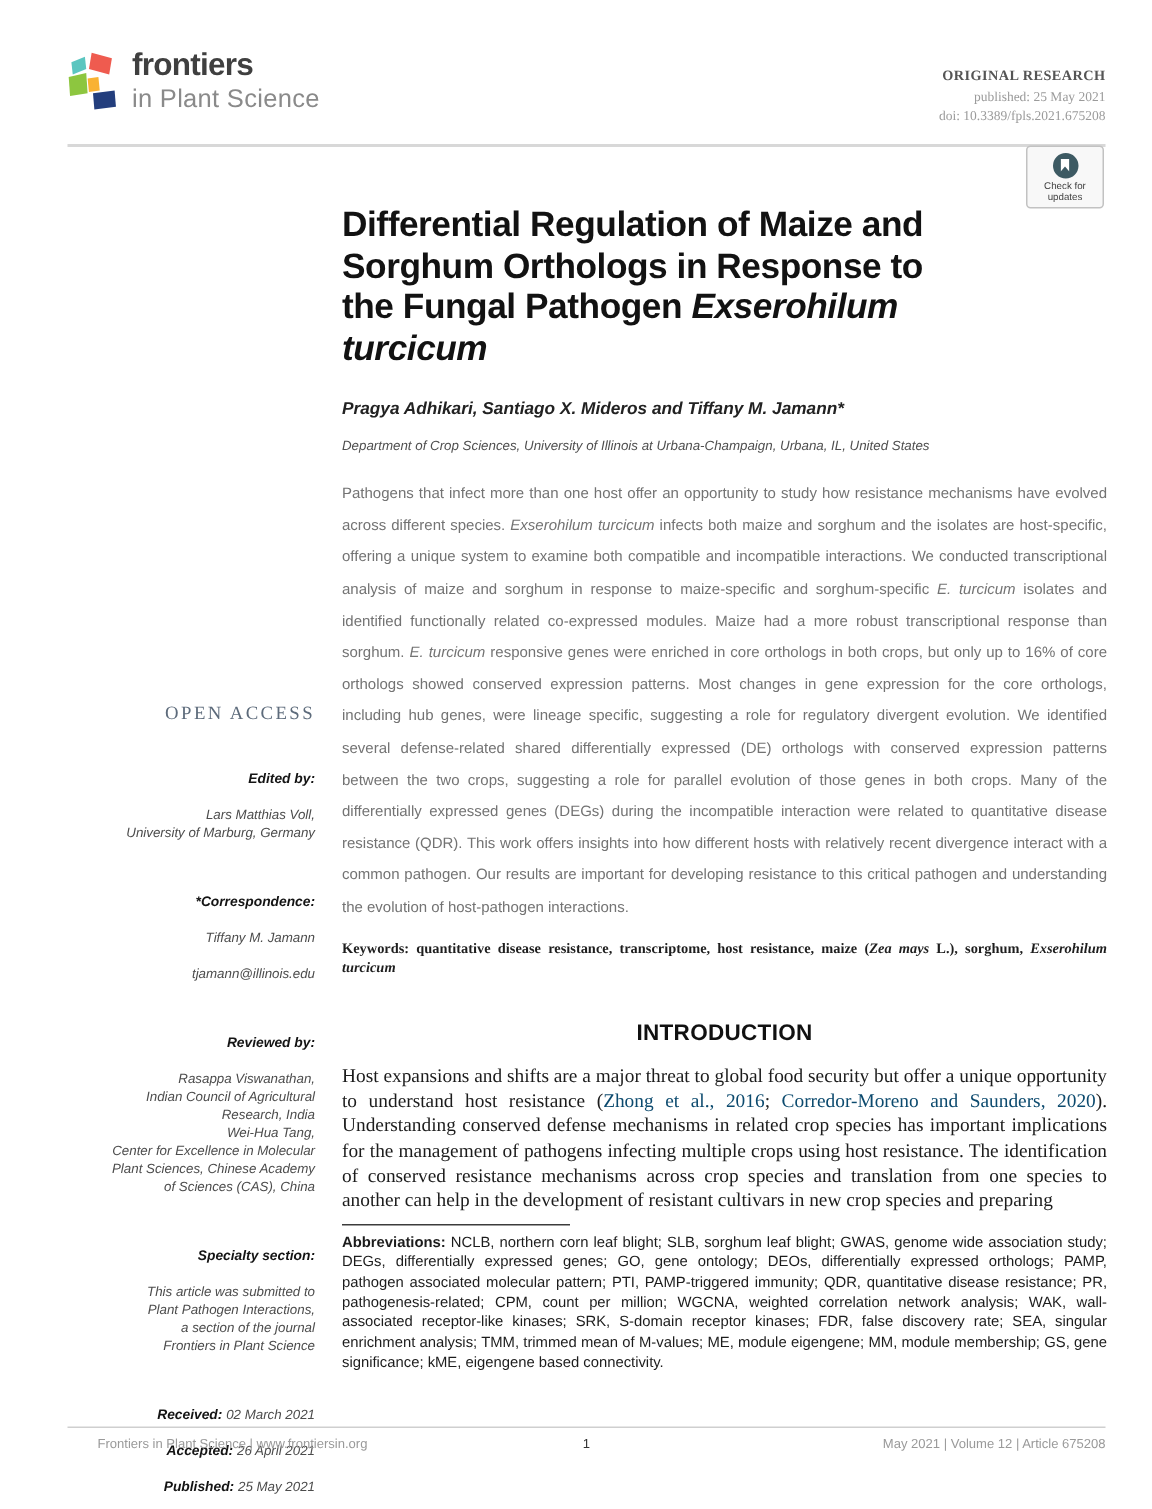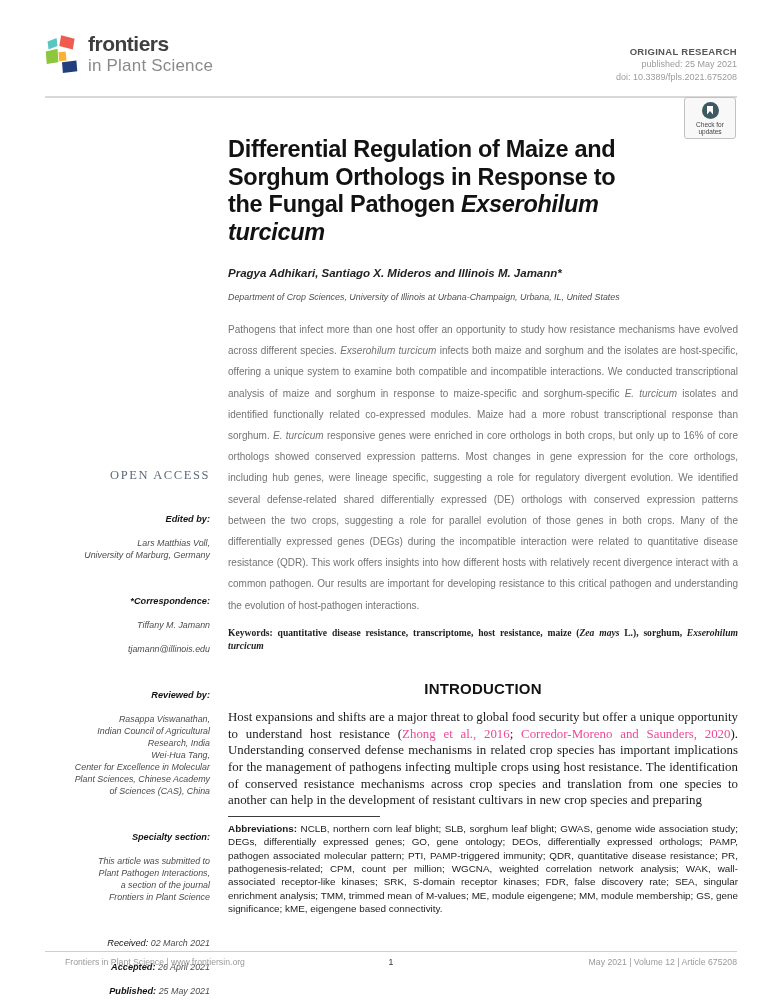--- a/index.html
+++ b/index.html
@@ -4,21 +4,21 @@
 <style>
   html,body{margin:0;padding:0;background:#fff;}
   body{width:768px;height:1006px;position:relative;overflow:hidden;
        font-family:"Liberation Sans",sans-serif;-webkit-font-smoothing:antialiased;}
 
   
   #logo{position:absolute;left:44px;top:32px;display:flex;align-items:flex-start;}
   #logo svg{width:36px;height:46px;margin-right:8px;}
   .logo-l1{font-size:21px;font-weight:bold;color:#3f3f3f;letter-spacing:-0.5px;line-height:23px;}
   .logo-l2{font-size:17px;color:#8a8a8a;line-height:21px;letter-spacing:0.2px;}
-  #header-meta{position:absolute;right:31px;top:45px;text-align:right;}
+  #header-meta{position:absolute;right:31px;top:45px;text-align:right;font-family:Liberation Serif, serif;}
   .ht1{font-size:9.5px;font-weight:bold;color:#555;letter-spacing:0.3px;line-height:13px;}
   .ht2{font-size:9px;color:#9b9b9b;line-height:12.5px;}
   #header-rule{position:absolute;left:45px;right:31px;top:96px;height:2px;background:#d8d8d8;}
 
   #check-badge{position:absolute;left:684px;top:97px;width:50px;height:40px;
       border:1px solid #c2c2c2;border-radius:3px;background:#f8f8f8;
       display:flex;flex-direction:column;align-items:center;justify-content:center;gap:2px;cursor:pointer;}
   .cm-circle{width:17px;height:17px;border-radius:50%;background:#3d5a63;
       display:flex;align-items:center;justify-content:center;}
   .cm-flag{width:6px;height:9px;background:#fff;clip-path:polygon(0 0,100% 0,100% 100%,50% 62%,0 100%);}
@@ -43,21 +43,21 @@
   .affil{margin-top:13px;font-size:8.9px;font-style:italic;color:#4f4f4f;}
   .abstract{margin-top:17px;font-size:10px;line-height:21.2px;text-align:justify;color:#737373;margin-bottom:0;}
   .keywords{margin-top:10px;font-size:9.6px;line-height:13.5px;font-weight:bold;
       text-align:justify;color:#1e1e1e;font-family:Liberation Serif, serif;}
   .intro-h{margin-top:27px;font-size:15px;font-weight:bold;color:#111;letter-spacing:0.2px;text-align:center;}
   .intro-p{margin-top:12px;font-family:"Liberation Serif",serif;font-size:12.9px;
       line-height:16.7px;text-align:justify;color:#1c1c1c;}
   .fn-rule{margin-top:7px;width:152px;height:1px;background:#3c3c3c;}
   .abbrev{margin-top:5px;font-family:Liberation Sans, sans-serif;font-size:9.9px;
       line-height:13.3px;text-align:justify;color:#1c1c1c;}
-  .cite{color:#ec4899;}
+  .cite{color:#0c4a6e;}
 
   
   #footer-rule{position:absolute;left:45px;right:31px;top:951px;height:1px;background:#cfcfcf;}
   #footer{position:absolute;left:45px;right:31px;top:957px;font-size:8.7px;color:#9a9a9a;}
   #footer .f-left{position:absolute;left:0;padding-left:20px;}
   #footer .f-page{position:absolute;left:50%;transform:translateX(-50%);color:#333;}
   #footer .f-right{position:absolute;right:0;}
 </style>
 </head>
 <body>
@@ -120,33 +120,33 @@
 
   <div class="sb-block">
     <div class="sb-label">Specialty section:</div>
     <div class="sb-line">This article was submitted to
 Plant Pathogen Interactions,
 a section of the journal
 Frontiers in Plant Science</div>
   </div>
 
   <div class="sb-block sb-dates">
-    <div class="sb-line"><span class="sb-label" style="font-weight: normal;">Received: </span><span>02 March 2021</span></div>
+    <div class="sb-line"><span class="sb-label" style="font-weight: bold;">Received: </span><span>02 March 2021</span></div>
     <div class="sb-line"><span class="sb-label" style="font-weight: bold;">Accepted: </span><span>26 April 2021</span></div>
     <div class="sb-line"><span class="sb-label" style="font-weight: bold;">Published: </span><span>25 May 2021</span></div>
   </div>
 
 </div>
 
 <div id="main">
   <h1 class="title"><span>Differential Regulation of Maize and
 Sorghum Orthologs in Response to
 the Fungal Pathogen </span><span style="font-style: italic;">Exserohilum
 turcicum</span></h1>
-  <div class="authors">Pragya Adhikari, Santiago X. Mideros and Illinois M. Jamann*</div>
+  <div class="authors">Pragya Adhikari, Santiago X. Mideros and Tiffany M. Jamann*</div>
   <div class="affil">Department of Crop Sciences, University of Illinois at Urbana-Champaign, Urbana, IL, United States</div>
   <p class="abstract"><span>Pathogens that infect more than one host offer an opportunity to study how resistance mechanisms have evolved across different species. </span><span style="font-style: italic;">Exserohilum turcicum</span><span> infects both maize and sorghum and the isolates are host-specific, offering a unique system to examine both compatible and incompatible interactions. We conducted transcriptional analysis of maize and sorghum in response to maize-specific and sorghum-specific </span><span style="font-style: italic;">E. turcicum</span><span> isolates and identified functionally related co-expressed modules. Maize had a more robust transcriptional response than sorghum. </span><span style="font-style: italic;">E. turcicum</span><span> responsive genes were enriched in core orthologs in both crops, but only up to 16% of core orthologs showed conserved expression patterns. Most changes in gene expression for the core orthologs, including hub genes, were lineage specific, suggesting a role for regulatory divergent evolution. We identified several defense-related shared differentially expressed (DE) orthologs with conserved expression patterns between the two crops, suggesting a role for parallel evolution of those genes in both crops. Many of the differentially expressed genes (DEGs) during the incompatible interaction were related to quantitative disease resistance (QDR). This work offers insights into how different hosts with relatively recent divergence interact with a common pathogen. Our results are important for developing resistance to this critical pathogen and understanding the evolution of host-pathogen interactions.</span></p>
   <div class="keywords"><span>Keywords: quantitative disease resistance, transcriptome, host resistance, maize (</span><span style="font-style: italic;">Zea mays</span><span> L.), sorghum, </span><span style="font-style: italic;">Exserohilum turcicum</span></div>
   <div class="intro-h">INTRODUCTION</div>
   <div class="intro-p"><span>Host expansions and shifts are a major threat to global food security but offer a unique opportunity to understand host resistance (</span><span class="cite">Zhong et al., 2016</span><span>; </span><span class="cite">Corredor-Moreno and Saunders, 2020</span><span>). Understanding conserved defense mechanisms in related crop species has important implications for the management of pathogens infecting multiple crops using host resistance. The identification of conserved resistance mechanisms across crop species and translation from one species to another can help in the development of resistant cultivars in new crop species and preparing</span></div>
   <div class="fn-rule"></div>
   <div class="abbrev"><span style="font-weight: bold;">Abbreviations: </span><span>NCLB, northern corn leaf blight; SLB, sorghum leaf blight; GWAS, genome wide association study; DEGs, differentially expressed genes; GO, gene ontology; DEOs, differentially expressed orthologs; PAMP, pathogen associated molecular pattern; PTI, PAMP-triggered immunity; QDR, quantitative disease resistance; PR, pathogenesis-related; CPM, count per million; WGCNA, weighted correlation network analysis; WAK, wall-associated receptor-like kinases; SRK, S-domain receptor kinases; FDR, false discovery rate; SEA, singular enrichment analysis; TMM, trimmed mean of M-values; ME, module eigengene; MM, module membership; GS, gene significance; kME, eigengene based connectivity.</span></div>
 </div>
 
 <div id="footer-rule"></div>

